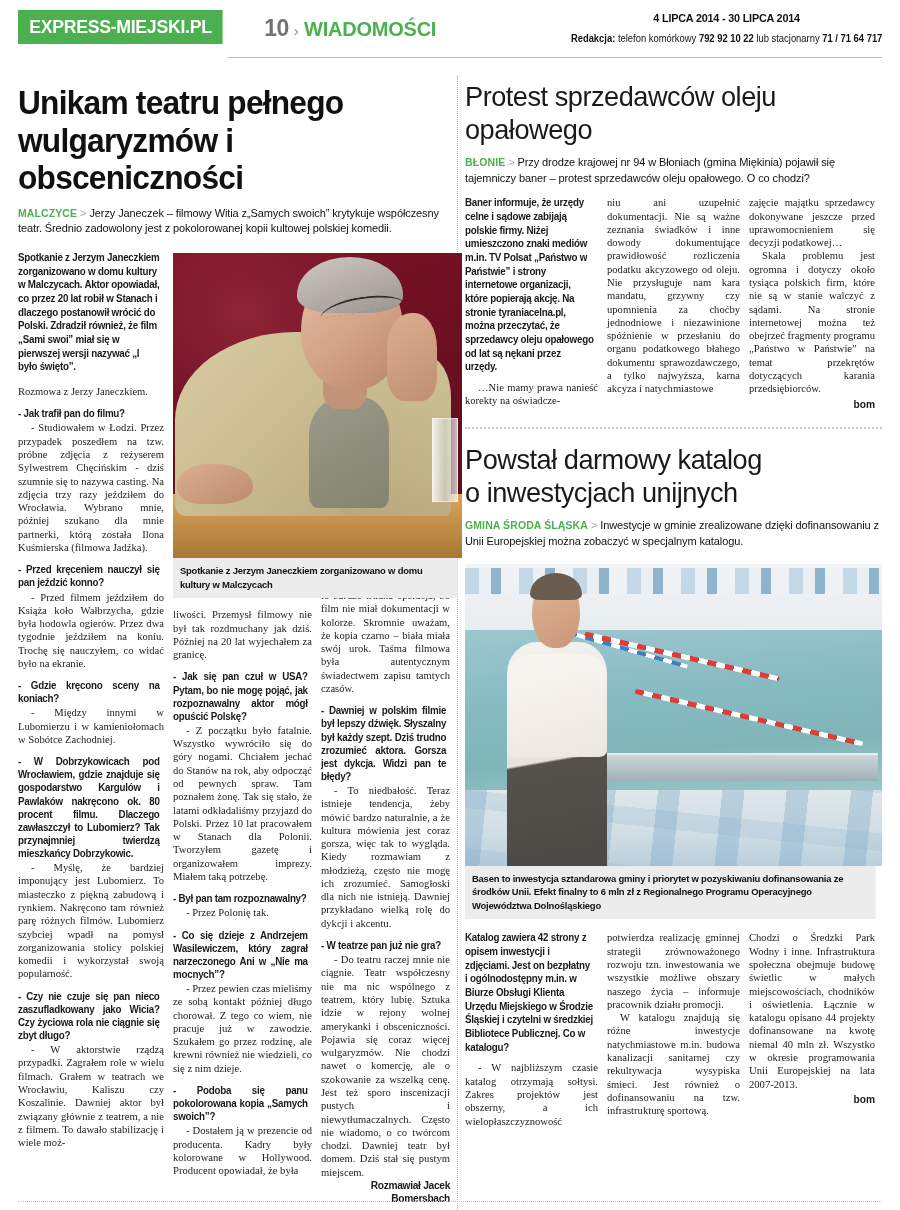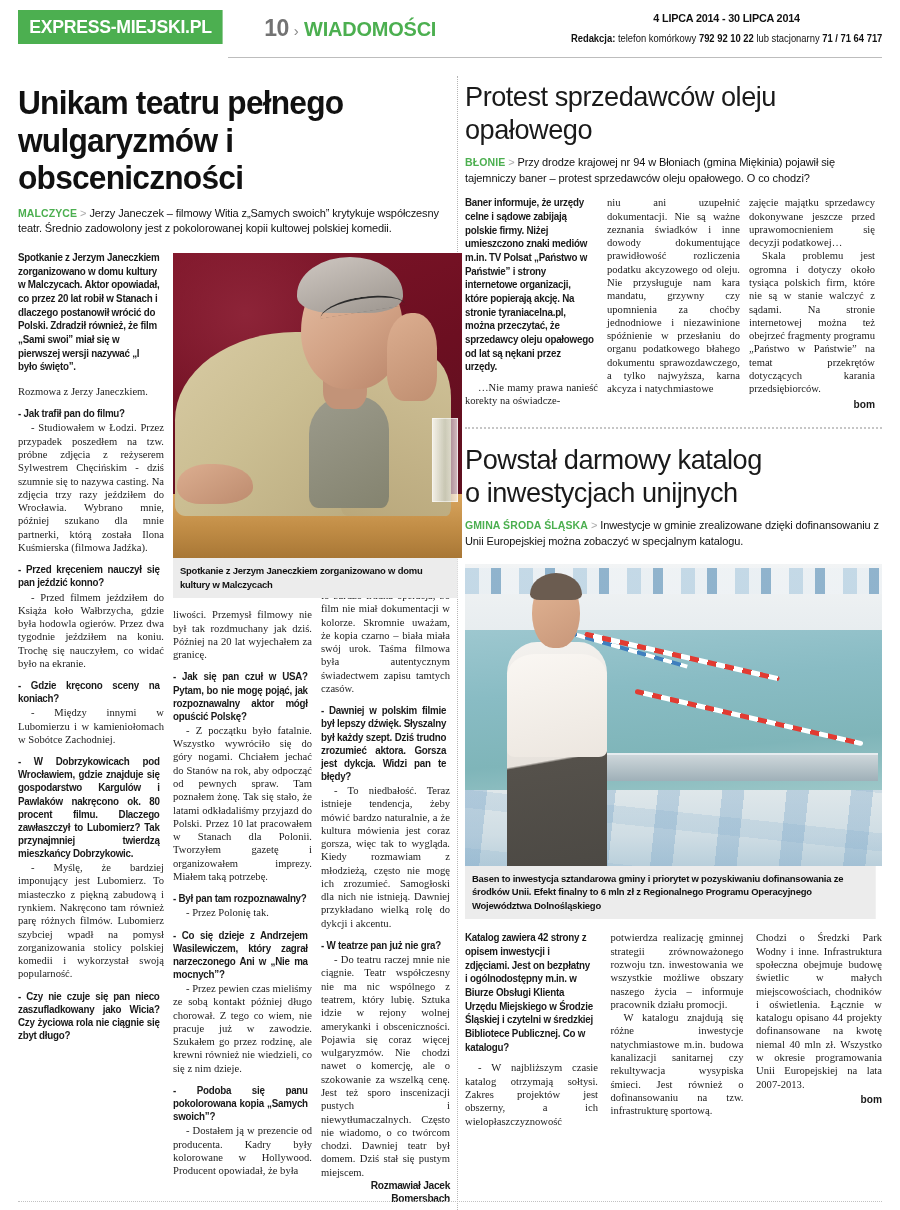--- a/index.html
+++ b/index.html
@@ -393,20 +393,21 @@
         <p class="noind">Rozmowa z Jerzy Janeczkiem.</p>
         <p class="q">- Jak trafił pan do filmu?</p>
         <p>- Studiowałem w Łodzi. Przez przypadek poszedłem na tzw. próbne zdjęcia z reżyserem Sylwestrem Chęcińskim - dziś szumnie się to nazywa casting. Na zdjęcia trzy razy jeździłem do Wrocławia. Wybrano mnie, później szukano dla mnie partnerki, którą została Ilona Kuśmierska (filmowa Jadźka).</p>
         <p class="q">- Przed kręceniem nauczył się pan jeździć konno?</p>
         <p>- Przed filmem jeździłem do Książa koło Wałbrzycha, gdzie była hodowla ogierów. Przez dwa tygodnie jeździłem na koniu. Trochę się nauczyłem, co widać było na ekranie.</p>
         <p class="q">- Gdzie kręcono sceny na koniach?</p>
         <p>- Między innymi w Lubomierzu i w kamieniołomach w Sobótce Zachodniej.</p>
         <p class="q">- W Dobrzykowicach pod Wrocławiem, gdzie znajduje się gospodarstwo Kargulów i Pawlaków nakręcono ok. 80 procent filmu. Dlaczego zawłaszczył to Lubomierz? Tak przynajmniej twierdzą mieszkańcy Dobrzykowic.</p>
         <p>- Myślę, że bardziej imponujący jest Lubomierz. To miasteczko z piękną zabudową i rynkiem. Nakręcono tam również parę różnych filmów. Lubomierz szybciej wpadł na pomysł zorganizowania stolicy polskiej komedii i wykorzystał swoją popularność.</p>
         <p class="q">- Czy nie czuje się pan nieco zaszufladkowany jako Wicia? Czy życiowa rola nie ciągnie się zbyt długo?</p>
+        <p>- W aktorstwie rządzą przypadki. Zagrałem role w wielu filmach. Grałem w teatrach we Wrocławiu, Kaliszu czy Koszalinie. Dawniej aktor był związany głównie z teatrem, a nie z filmem. To dawało stabilizację i wiele moż-</p>
       </div>
 
       <div style="width:9px;"></div>
 
       <div class="col" style="width:139px;">
         <div class="photo-block" style="width:289px; margin-bottom:10px;">
           <div class="photo ph1">
             <div class="bg"></div>
             <div class="table"></div>
             <div class="jacket"></div>
@@ -507,21 +508,21 @@
           <div class="decktile"></div>
           <div class="bench"></div>
           <div class="body"></div>
           <div class="shirt2"></div>
           <div class="head2"></div>
           <div class="hair2"></div>
         </div>
         <div class="caption">Basen to inwestycja sztandarowa gminy i priorytet w pozyskiwaniu dofinansowania ze środków Unii. Efekt finalny to 6 mln zł z Regionalnego Programu Operacyjnego Województwa Dolnośląskiego</div>
       </div>
 
-      <div class="cols" style="margin-top:12px;justify-content:space-between;">
+      <div class="cols" style="margin-top:12px;">
         <div class="col" style="width:133px;">
           <p class="bold-intro">Katalog zawiera 42 strony z opisem inwestycji i zdjęciami. Jest on bezpłatny i ogólnodostępny m.in. w Biurze Obsługi Klienta Urzędu Miejskiego w Środzie Śląskiej i czytelni w średzkiej Bibliotece Publicznej. Co w katalogu?</p>
           <div class="gap-sm"></div>
           <p>- W najbliższym czasie katalog otrzymają sołtysi. Zakres projektów jest obszerny, a ich wielopłaszczyznowość</p>
         </div>
         <div style="width:9px;"></div>
         <div class="col" style="width:133px;">
           <p class="noind">potwierdza realizację gminnej strategii zrównoważonego rozwoju tzn. inwestowania we wszystkie możliwe obszary naszego życia – informuje pracownik działu promocji.</p>
           <p>W katalogu znajdują się różne inwestycje natychmiastowe m.in. budowa kanalizacji sanitarnej czy rekultywacja wysypiska śmieci. Jest również o dofinansowaniu na tzw. infrastrukturę sportową.</p>
         </div>

